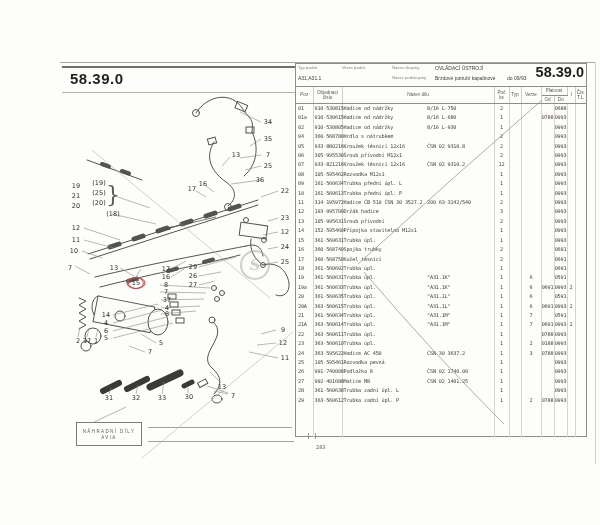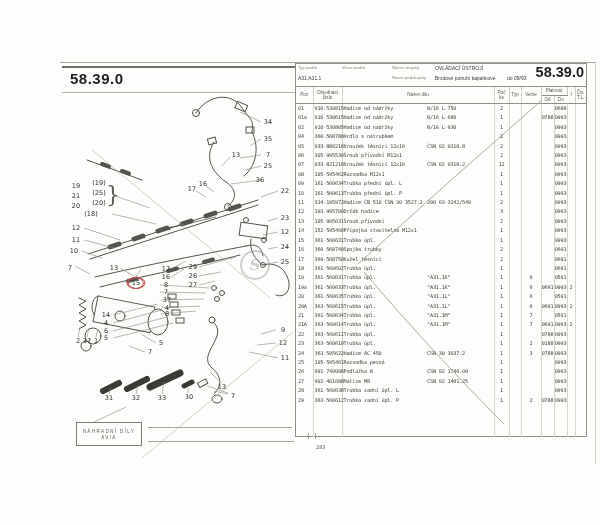--- a/index.html
+++ b/index.html
@@ -625,21 +625,21 @@
     <path d="M94,422 L126,407" stroke="#9a988f" stroke-width="0.7" fill="none"></path>
   </svg>
 
   <div class="callout-layer">
       <span class="callout" style="left: 76px; top: 186px;">19</span>
       <span class="callout" style="left: 76px; top: 196px;">21</span>
       <span class="callout" style="left: 76px; top: 206px;">20</span>
       <span class="callout" style="left: 99px; top: 183px;">(19)</span>
       <span class="callout" style="left: 99px; top: 193px;">(25)</span>
       <span class="callout" style="left: 99px; top: 203px;">(20)</span>
-      <span class="callout" style="left: 91px; top: 214px;">(18)</span>
+      <span class="callout" style="left: 113px; top: 214px;">(18)</span>
       <span class="callout" style="left: 76px; top: 228px;">12</span>
       <span class="callout" style="left: 76px; top: 240px;">11</span>
       <span class="callout" style="left: 74px; top: 251px;">10</span>
       <span class="callout" style="left: 70px; top: 268px;">7</span>
       <span class="callout" style="left: 114px; top: 268px;">13</span>
       <span class="callout" style="left: 166px; top: 269px;">17</span>
       <span class="callout" style="left: 166px; top: 277px;">16</span>
       <span class="callout circled" style="left: 136px; top: 283px;">15</span>
       <span class="callout" style="left: 166px; top: 285px;">8</span>
       <span class="callout" style="left: 166px; top: 292px;">7</span>

